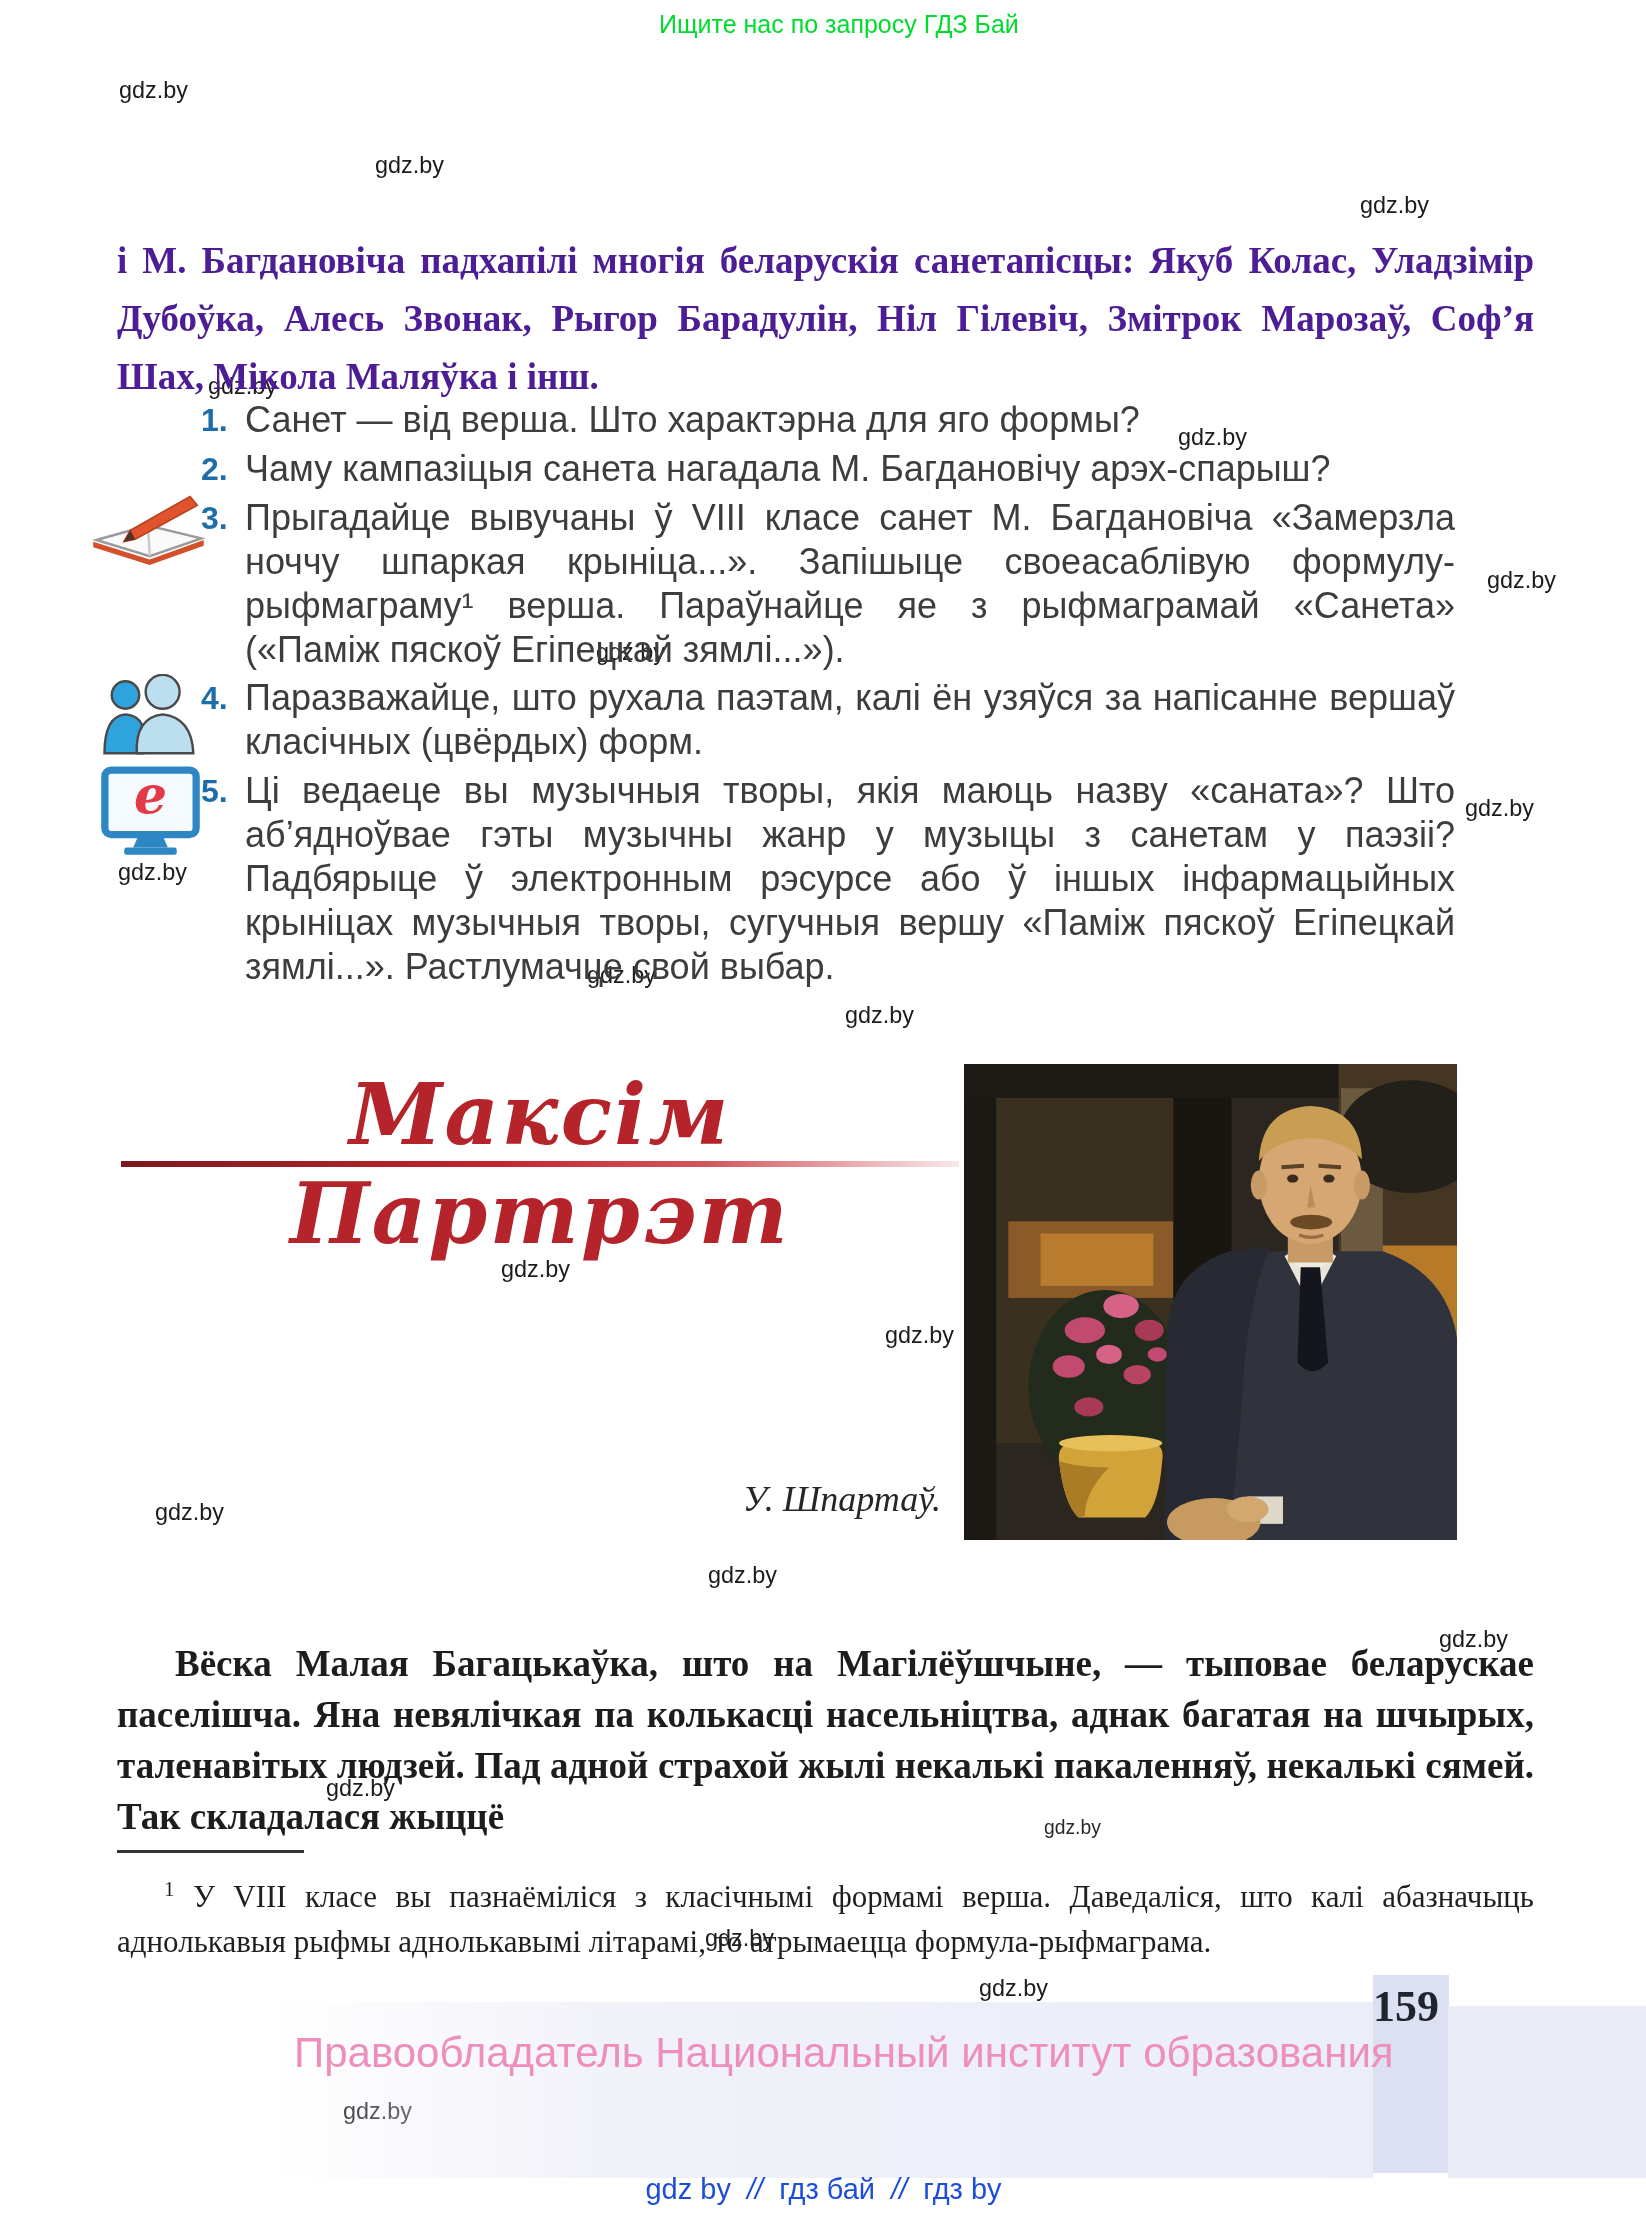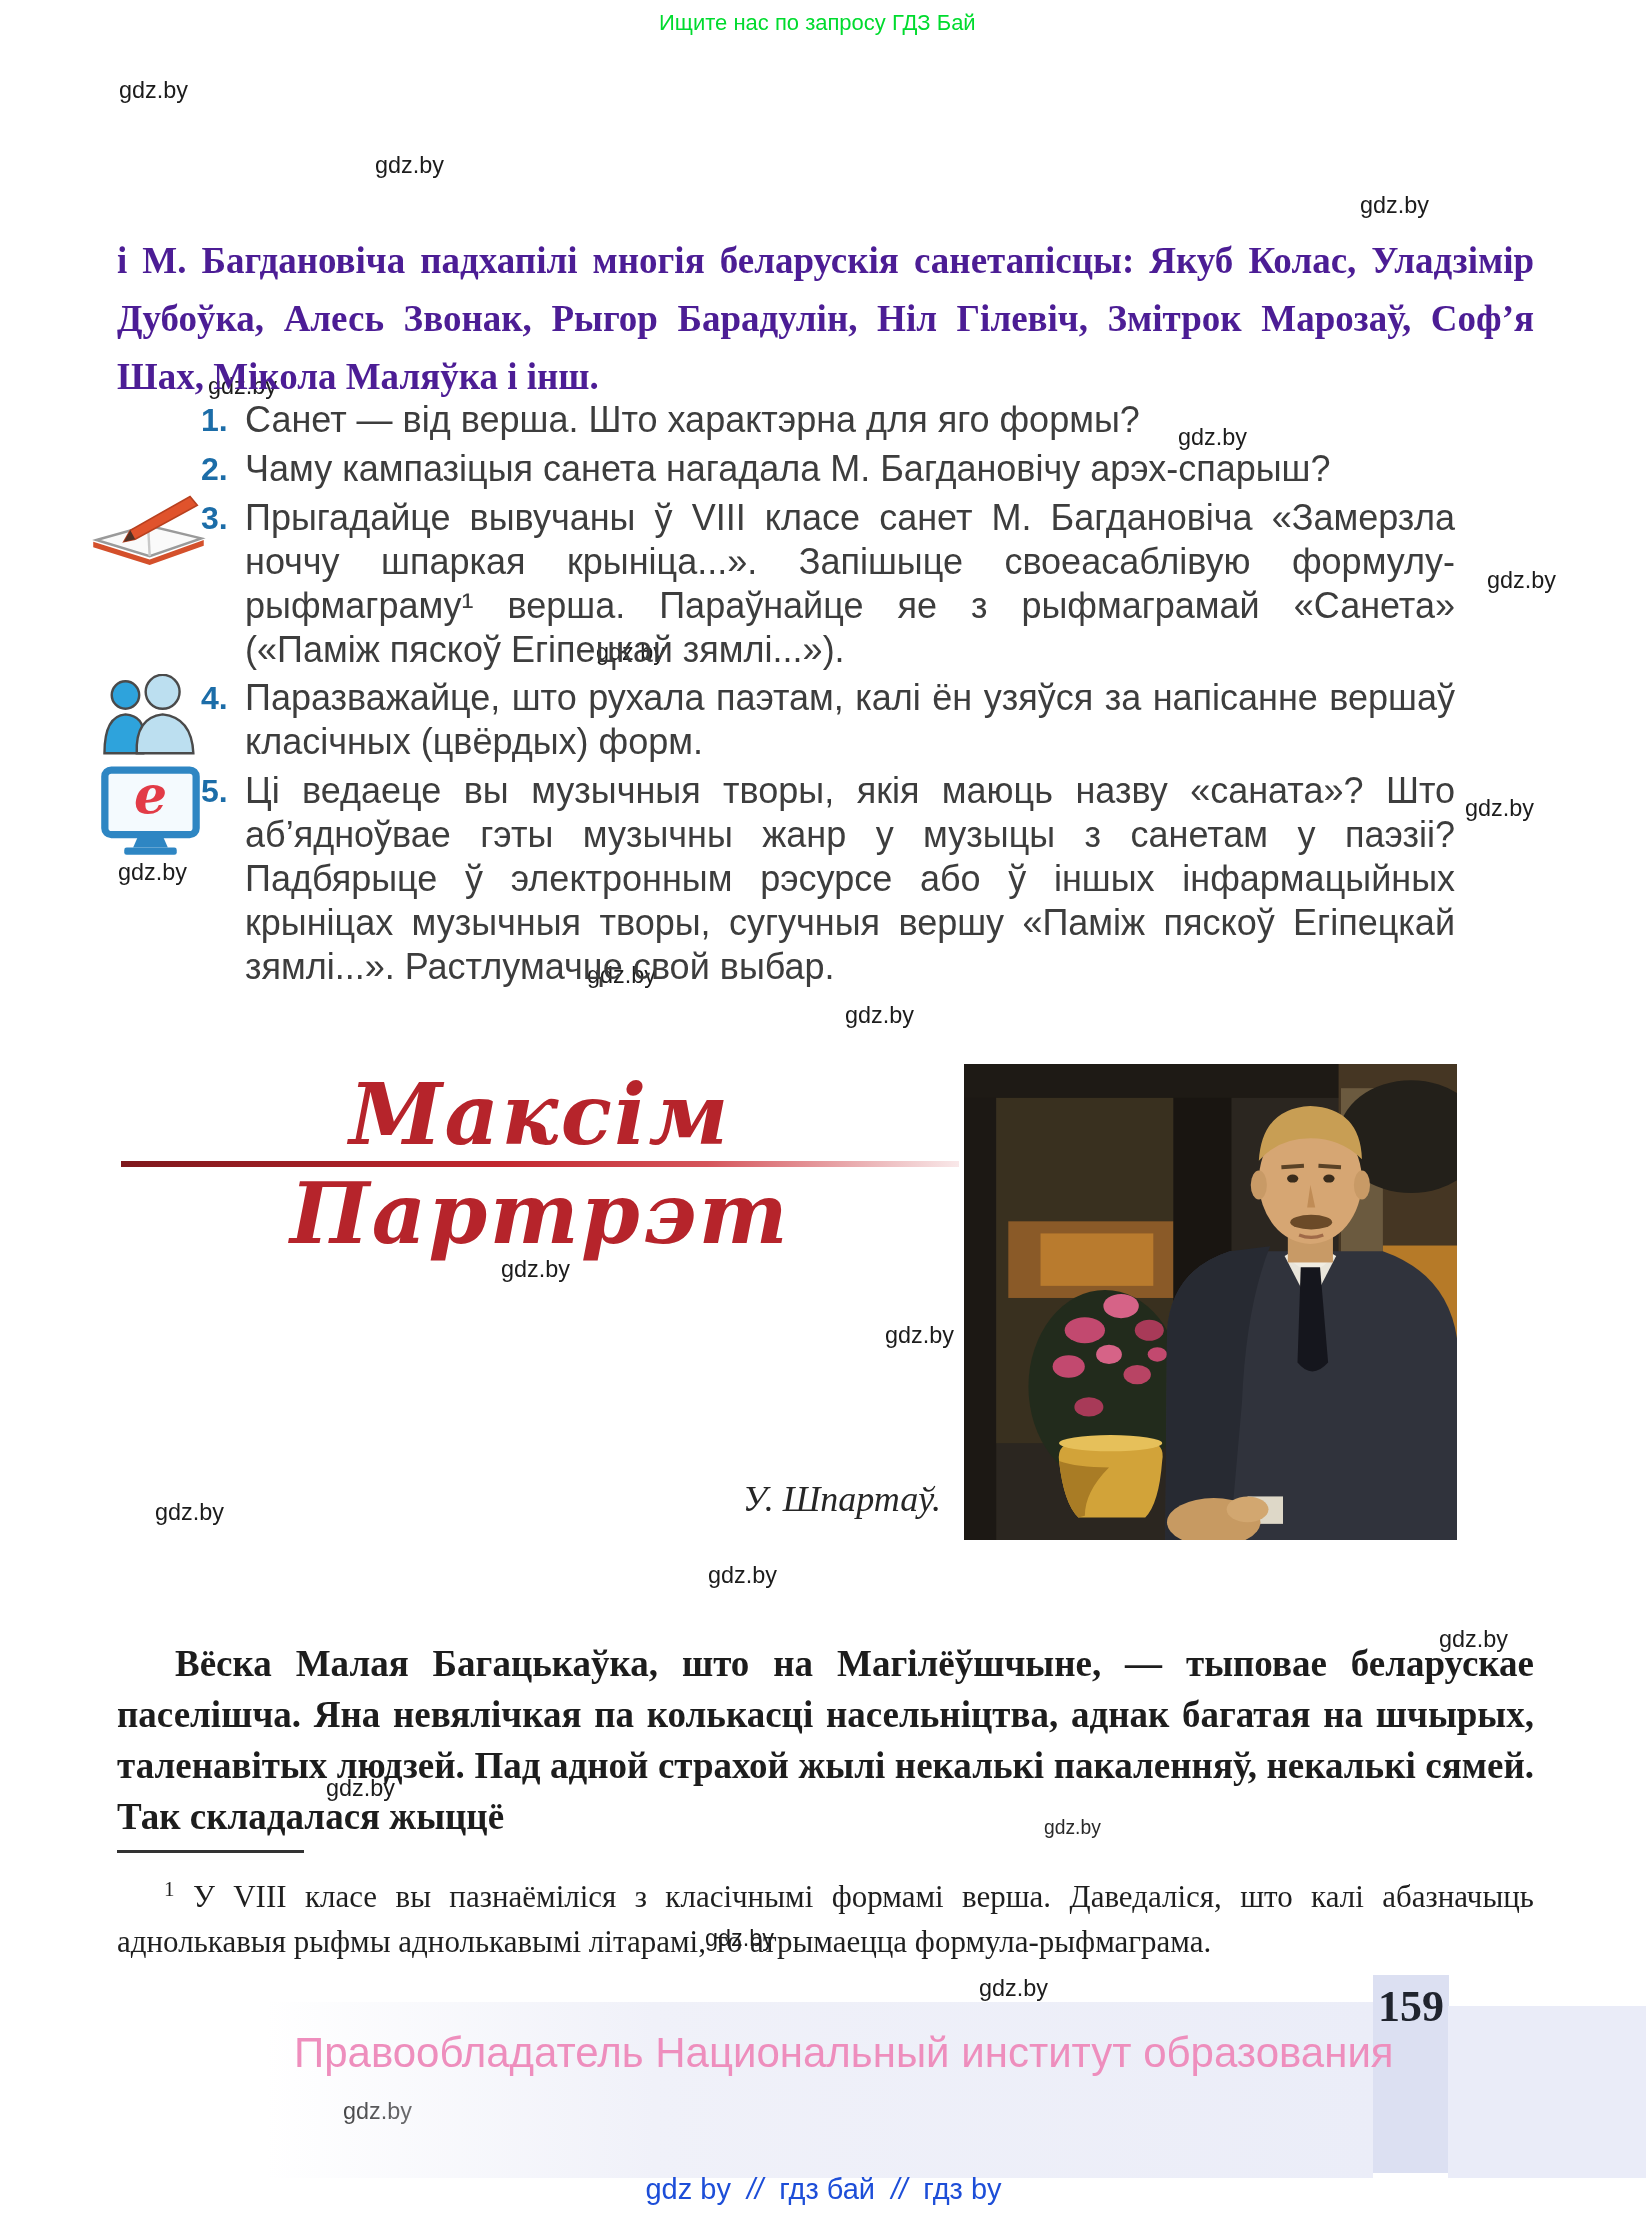--- a/index.html
+++ b/index.html
@@ -12,21 +12,21 @@
   
   .wm {
     position:absolute; font-family:"Liberation Sans", sans-serif;
     font-size:23.4px; color:#1c1c1c; white-space:nowrap;
   }
   .wm-sm { font-size:19.3px; color:#2a2a2a; }
   .wm-lg { font-size:34px; color:#0d0d0d; }
   
   .promo {
     position:absolute; left:659px; top:9.7px;
-    font-family:"Liberation Sans", sans-serif; font-size:22px; color:#00db2e;
+    font-family:"Liberation Sans", sans-serif; font-size:25px; color:#00db2e;
   }
   
   .intro {
     position:absolute; left:117px; top:232px; width:1417px;
     font-size:37px; line-height:58px; font-weight:600;
     text-align:justify; color:#4c1d95;
   }
   
   .questions { position:absolute; left:201px; top:398px; width:1254px; }
   .q-item { display:flex; margin-bottom:4.8px; }
@@ -95,21 +95,21 @@
   }
   .page-strip {
     position:absolute; left:1373px; top:1975px; width:76px; height:198px;
     background:#dce0f2;
   }
   .footer-right-block {
     position:absolute; left:1448px; top:2006px; width:198px; height:172px;
     background:#eaecf8;
   }
   .page-number {
-    position:absolute; left:1373px; top:1981px; width:76px; text-align:center;
+    position:absolute; left:1373px; top:1981px; width:76px; 
     font-family:"Liberation Serif", serif; font-weight:600; font-size:44px; color:#20242e;
   }
   .copyright {
     position:absolute; left:294px; top:2029px; width:1080px;
     font-family:"Liberation Sans", sans-serif; font-size:42px; color:#ee8ebd;
     white-space:nowrap;
   }
   .bottom-links {
     position:absolute; left:0; top:2173px; width:1647px; text-align:center;
     font-family:"Liberation Sans", sans-serif; font-size:29px; color:#1d4ed8;

